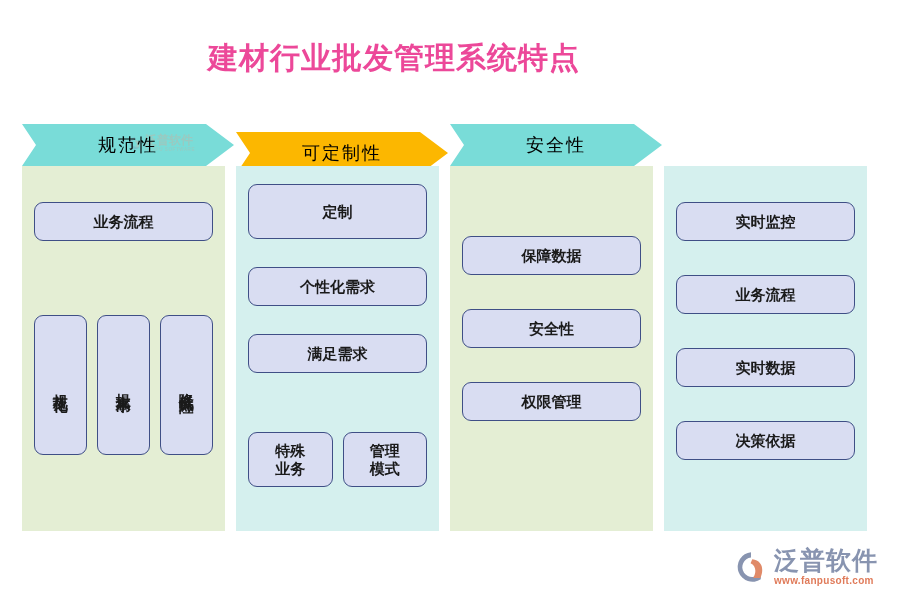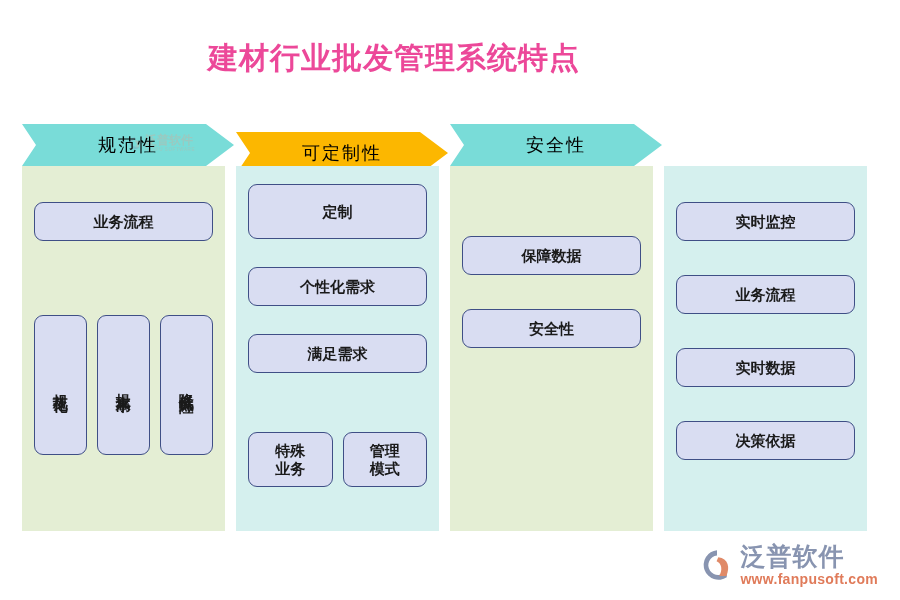--- a/index.html
+++ b/index.html
@@ -161,21 +161,21 @@
     flex: none;
   }
   .logo-text { line-height: 1; }
   .logo-name {
     font-size: 25px;
     font-weight: bold;
     color: #8894b0;
     letter-spacing: 1px;
   }
   .logo-url {
-    font-size: 14px;
+    font-size: 10px;
     font-weight: bold;
     color: #e07b5a;
     letter-spacing: .3px;
     margin-top: 3px;
   }
 </style>
 </head>
 <body>
 
 <div id="page-title">建材行业批发管理系统特点</div>
@@ -233,20 +233,21 @@
     <div class="banner teal">
       <span class="banner-label">安全性</span>
     </div>
     <div class="panel green">
       <div class="sp-18"></div>
       <div class="sp-34"></div>
       <div class="box wide">保障数据</div>
       <div class="sp-34"></div>
       <div class="box wide">安全性</div>
       <div class="sp-34"></div>
+      <div class="box wide">权限管理</div>
     </div>
   </div>
 
   <div class="column">
     <div class="panel cyan">
       <div class="sp-18"></div>
       <div class="box wide">实时监控</div>
       <div class="sp-34"></div>
       <div class="box wide">业务流程</div>
       <div class="sp-34"></div>

